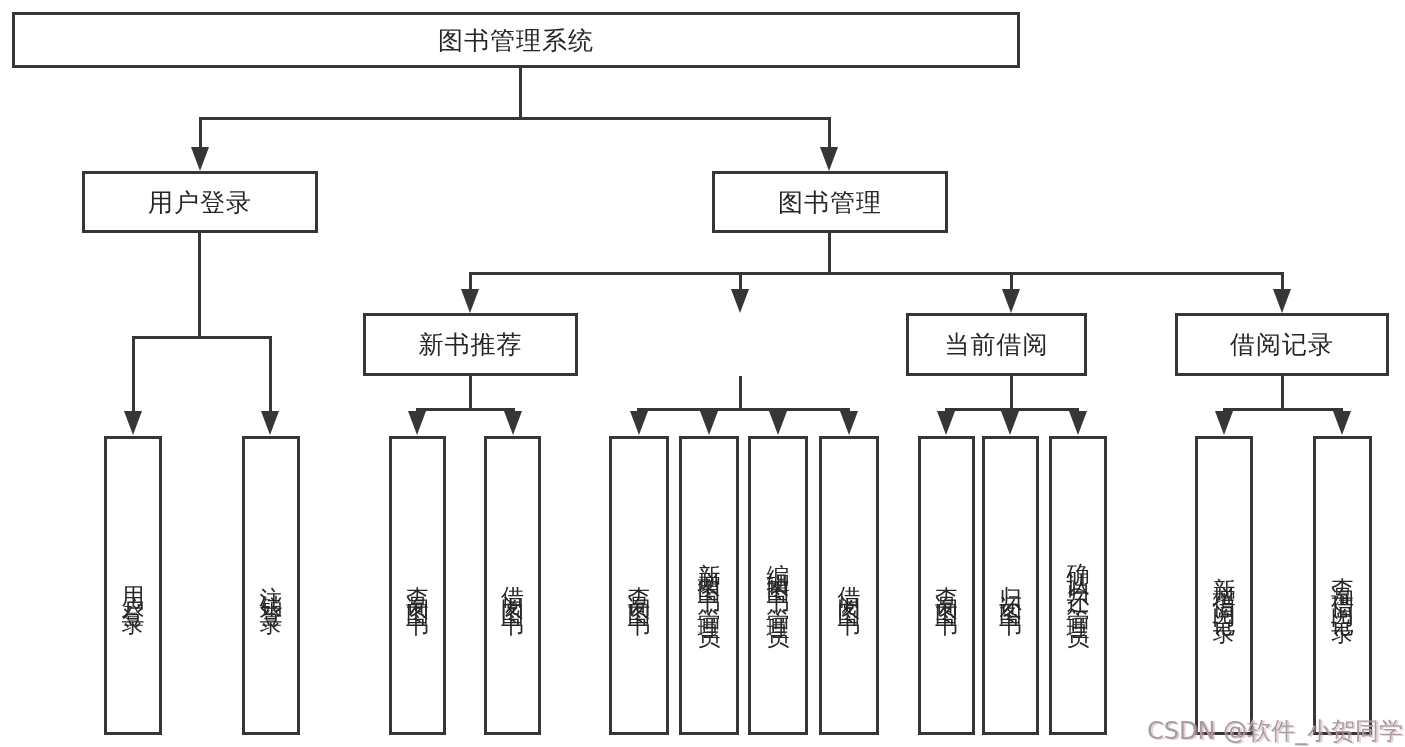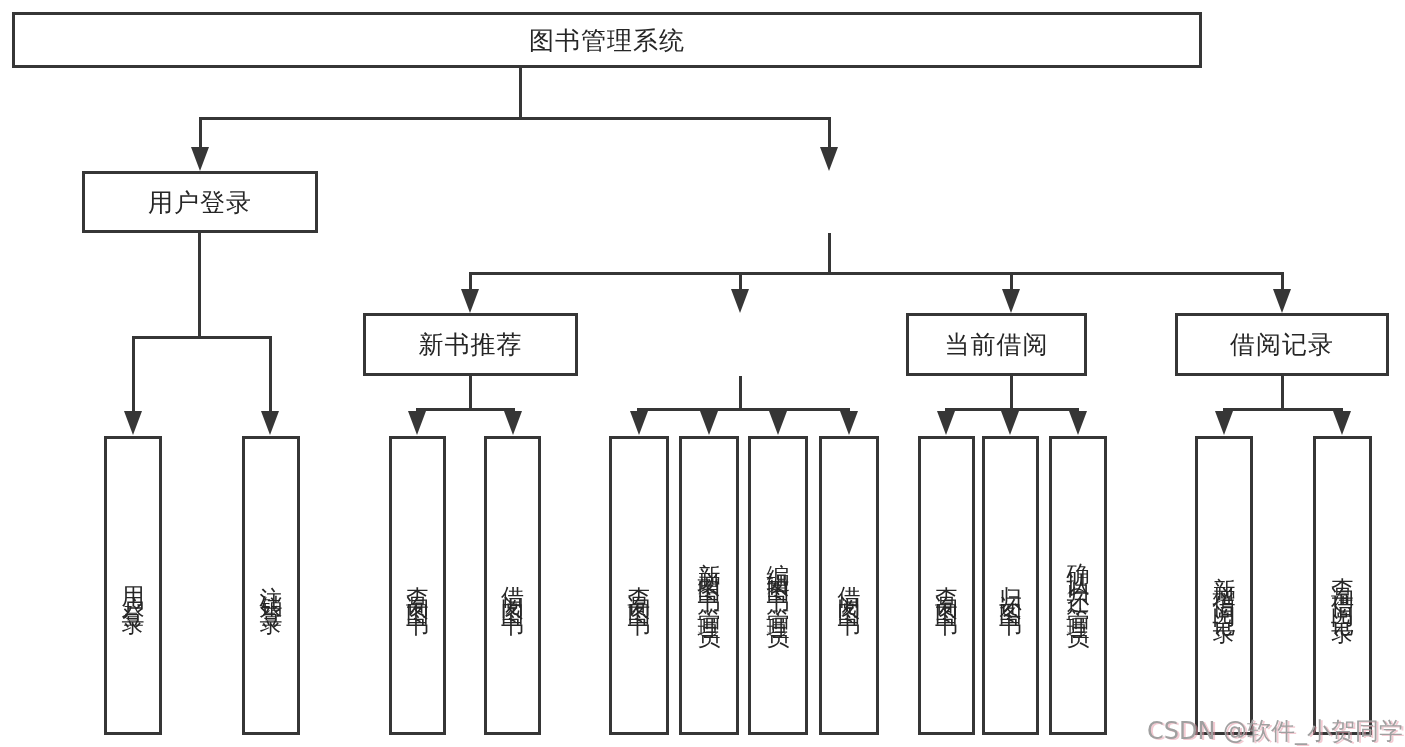--- a/index.html
+++ b/index.html
@@ -96,24 +96,25 @@
   <div class="hl" style="left:945px;top:408px;width:134px"></div>
   <div class="ar" style="left:937px;top:411px"></div>
   <div class="ar" style="left:1001px;top:411px"></div>
   <div class="ar" style="left:1069px;top:411px"></div>
 
   <div class="vl" style="left:1281px;top:376px;height:35px"></div>
   <div class="hl" style="left:1223px;top:408px;width:120px"></div>
   <div class="ar" style="left:1215px;top:411px"></div>
   <div class="ar" style="left:1333px;top:411px"></div>
 
-  <div class="node" style="left:12px;top:12px;width:1190px;height:56px">图书管理系统</div>
+  <div class="node" style="left:12px;top:12px;width:1008px;height:56px">图书管理系统</div>
 
   <div class="node" style="left:82px;top:171px;width:236px;height:62px">用户登录</div>
 
+  <div class="node" style="left:712px;top:171px;width:236px;height:62px">图书管理</div>
 
   <div class="node" style="left:363px;top:313px;width:215px;height:63px">新书推荐</div>
 
 
   <div class="node" style="left:906px;top:313px;width:181px;height:63px">当前借阅</div>
 
   <div class="node" style="left:1175px;top:313px;width:214px;height:63px">借阅记录</div>
 
   <div class="node leaf" style="left:104px;top:436px;width:58px;height:299px">
     <span class="vtext">用户登录</span>

